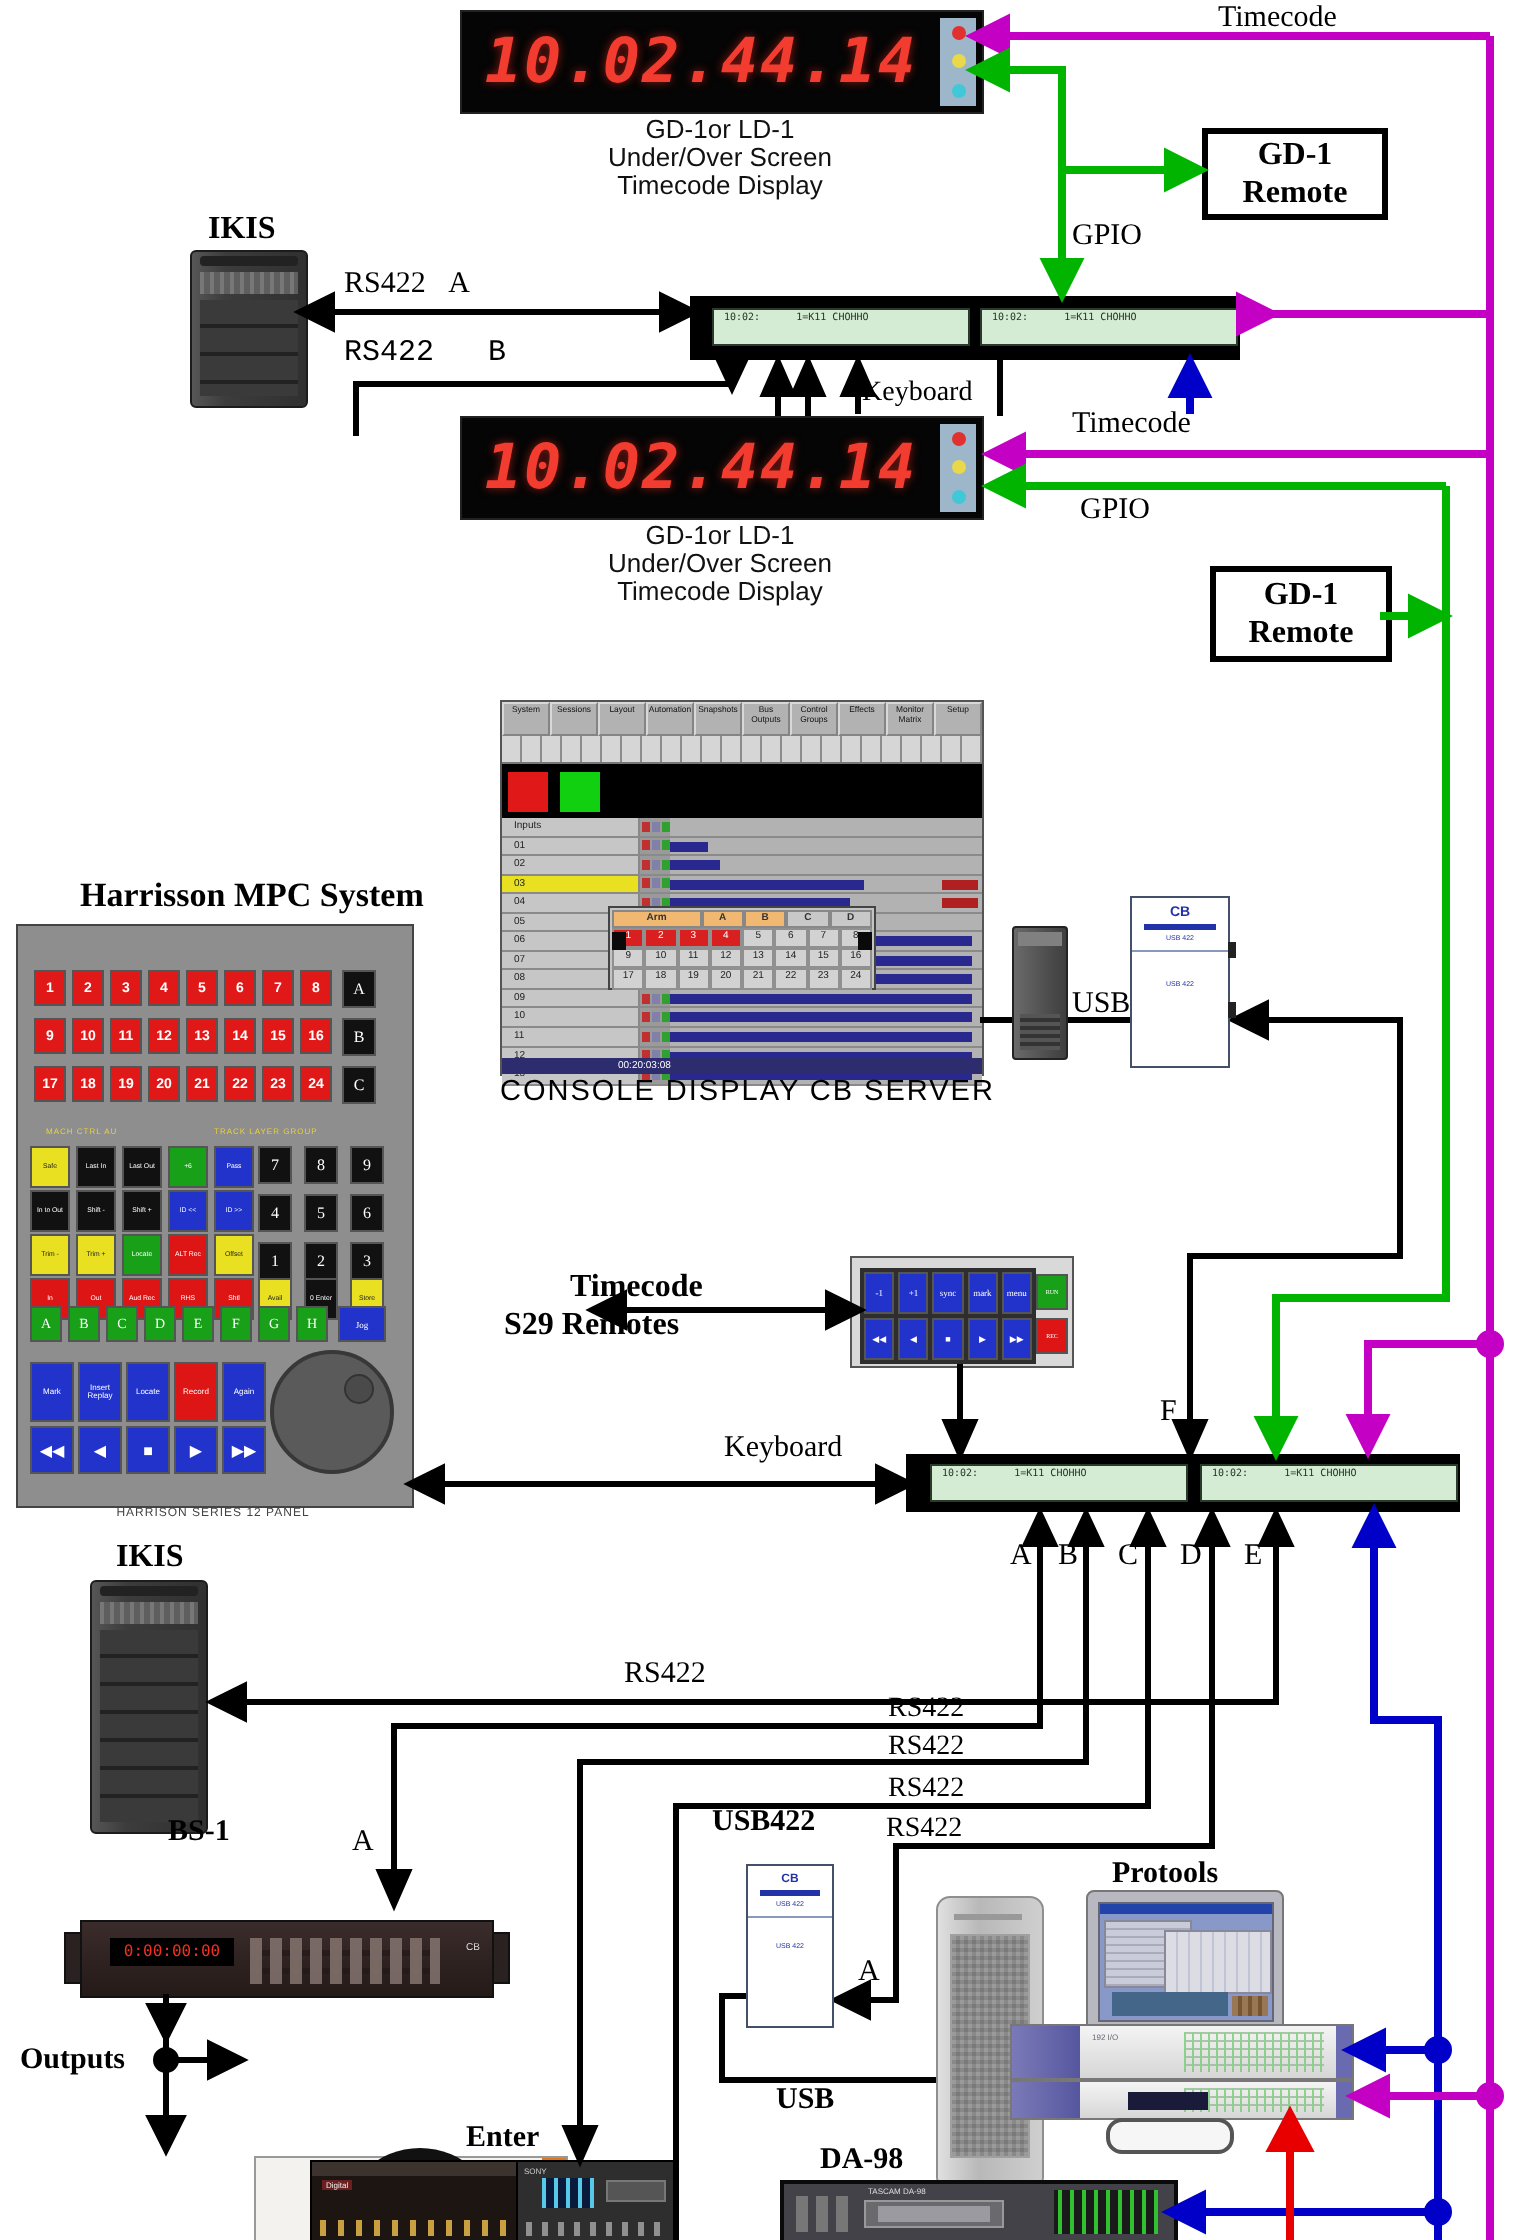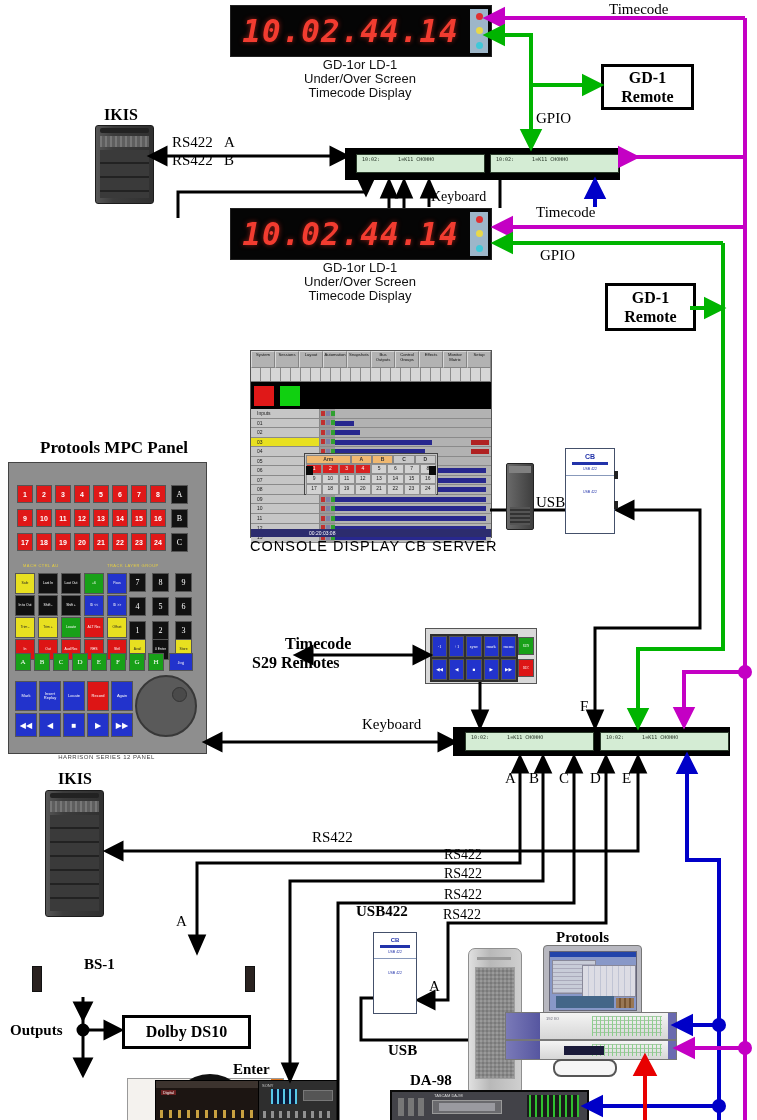--- a/index.html
+++ b/index.html
@@ -346,21 +346,21 @@
 
   <div class="lbl b" style="left:104px;top:106px;font-size:16px;">IKIS</div>
   <div class="tower" style="left:95px;top:125px;width:57px;height:77px;">
     <div class="cap"></div>
       <div class="face"></div>
       <div class="bays"></div>
   </div>
   <div class="lbl" style="left:172px;top:134px;">
     <span>RS422</span>&nbsp;&nbsp;&nbsp;<span>A</span>
   </div>
-  <div class="lbl" style="left:172px;top:152px;">
+  <div class="lbl" style="left:172px;top:168px;font-family:Liberation Mono, monospace;">
     <span>RS422</span>&nbsp;&nbsp;&nbsp;<span>B</span>
   </div>
 
   <div class="rack" style="left:345px;top:148px;width:275px;height:32px;">
     <div class="lcd" style="left:11px;width:122px;">10:02:      1=K11 CHOHHO</div>
     <div class="lcd" style="left:145px;width:122px;">10:02:      1=K11 CHOHHO</div>
   </div>
   <div class="lbl" style="left:431px;top:189px;font-size:14px;z-index:2;">Keyboard</div>
 
   <div id="console">
@@ -583,21 +583,21 @@
   <div class="cbbox" style="left:565px;top:448px;width:48px;height:84px;">
     <div class="cbname">CB</div>
     <div class="cbbar"></div>
     <div class="mrk">USB 422</div>
     <div class="cbdiv"></div>
     <div class="mrk" style="margin-top:14px;">USB 422</div>
     <div class="nub" style="top:22px;"></div>
     <div class="nub" style="top:52px;"></div>
   </div>
 
-  <div class="lbl b" style="left:40px;top:438px;font-size:17px;">Protools MPC Panel</div>
+  <div class="lbl b" style="left:40px;top:438px;font-size:17px;">Harrisson MPC System</div>
   <div id="panel">
     <div class="pgrid" style="left:8px;top:22px;grid-template-columns:repeat(8,16px);gap:6px 3px;">
         <div class="pbtn bred" style="height:16px;">1</div>
         <div class="pbtn bred" style="height:16px;">2</div>
         <div class="pbtn bred" style="height:16px;">3</div>
         <div class="pbtn bred" style="height:16px;">4</div>
         <div class="pbtn bred" style="height:16px;">5</div>
         <div class="pbtn bred" style="height:16px;">6</div>
         <div class="pbtn bred" style="height:16px;">7</div>
         <div class="pbtn bred" style="height:16px;">8</div>
@@ -749,25 +749,29 @@
   <div class="cbbox" style="left:373px;top:932px;width:42px;height:80px;">
     <div class="cbname" style="font-size:6px;">CB</div>
     <div class="cbbar"></div>
     <div class="mrk">USB 422</div>
     <div class="cbdiv"></div>
     <div class="mrk" style="margin-top:12px;">USB 422</div>
   </div>
   <div class="lbl" style="left:429px;top:978px;">A</div>
   <div class="lbl b" style="left:388px;top:1042px;">USB</div>
 
-  <div class="lbl b" style="left:84px;top:956px;">BS-1</div>
+  <div class="lbl b" style="left:84px;top:908px;">BS-1</div>
   <div class="ear" style="left:32px;top:966px;"></div>
   <div class="ear" style="left:245px;top:966px;"></div>
+  <div id="bs1">
+    <div class="led">0:00:00:00</div>
+    <div class="btns"></div>
+    <div class="logo">CB</div>
+  </div>
   <div class="lbl b" style="left:10px;top:1022px;">Outputs</div>
-  <div class="dolby" style="left:122px;top:1015px;width:123px;height:28px;">Dolby DS10</div>
 
   <div class="lbl b" style="left:556px;top:929px;">Protools</div>
   <div id="g5">
       <div class="slot"></div>
       <div class="mesh"></div>
     </div>
   <div id="ptmon">
     <div id="ptscreen">
       <div class="tbar"></div>
         <div class="w1"></div>

